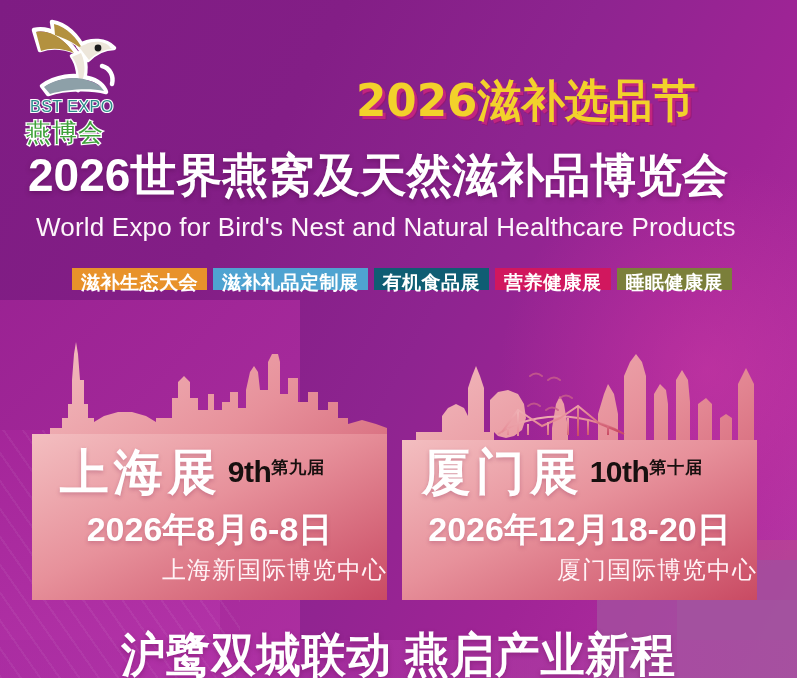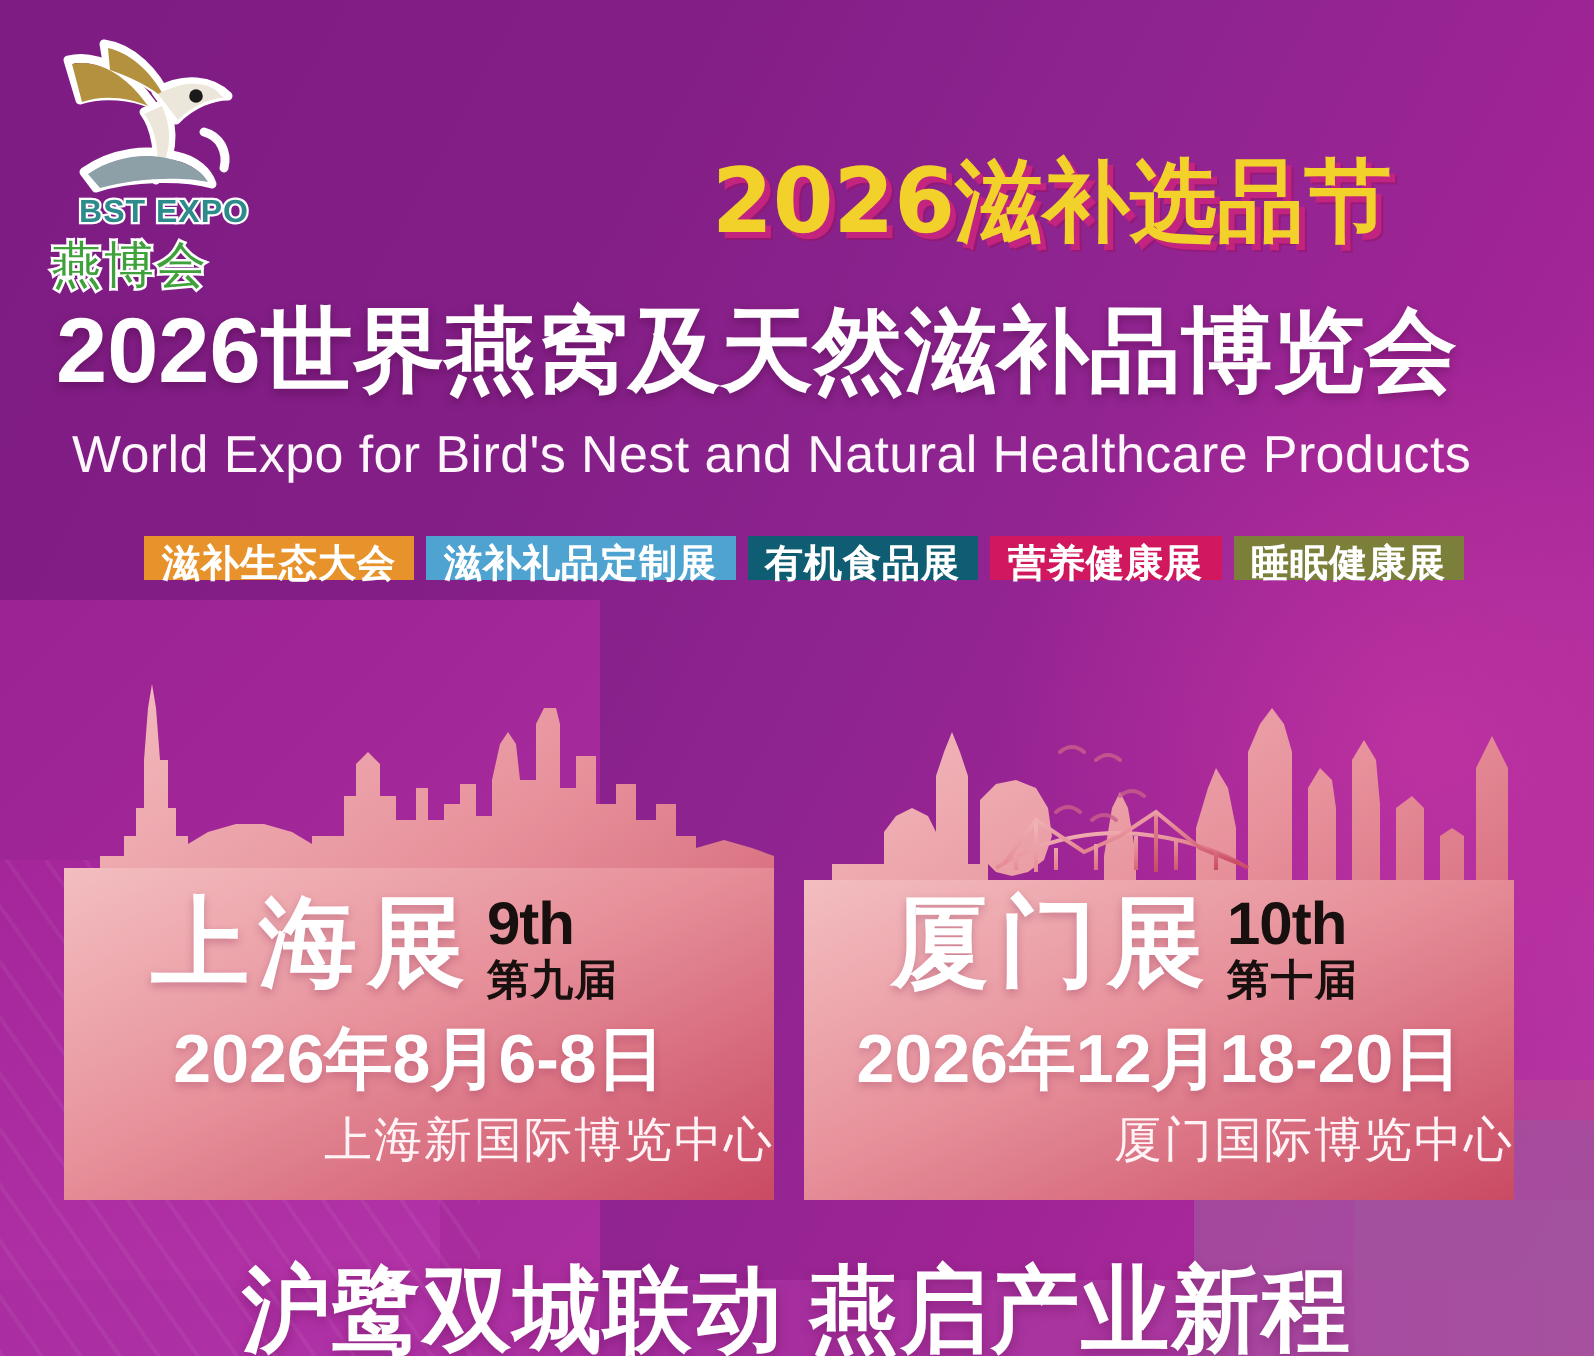--- a/index.html
+++ b/index.html
@@ -28,22 +28,22 @@
   }
   .glow{
     position:absolute;right:-120px;top:160px;width:420px;height:420px;border-radius:50%;
     background:radial-gradient(circle,rgba(214,62,168,.45) 0%,rgba(214,62,168,0) 70%);
   }
 
   
   #logo{position:absolute;left:22px;top:12px;width:118px;height:130px;}
   #logo svg{display:block;}
   .logo-en{
-    position:absolute;left:8px;top:86px;width:104px;text-align:center;
-    font-size:16px;font-weight:bold;color:#2E8B8B;letter-spacing:.5px;
+    position:absolute;left:8px;top:86px;width:104px;text-align:left;
+    font-size:16px;font-weight:normal;color:#2E8B8B;letter-spacing:.5px;
     -webkit-text-stroke:2.2px #ffffff;paint-order:stroke fill;
   }
   .logo-cn{
     position:absolute;left:4px;top:104px;width:112px;text-align:left;
     font-size:25px;font-weight:normal;color:#3EA13A;letter-spacing:1px;
     -webkit-text-stroke:2.6px #ffffff;paint-order:stroke fill;
   }
 
   
   #festival{
@@ -85,29 +85,29 @@
     position:absolute;top:332px;width:355px;height:268px;overflow:hidden;
   }
   #card-shanghai{left:32px;}
   #card-xiamen{left:402px;}
   .card-sky{position:absolute;left:0;top:0;width:355px;height:268px;}
   .card-sky svg{display:block;width:355px;height:268px;}
 
   .card-body{position:absolute;left:0;top:0;width:355px;height:268px;}
   .row-name{
     position:absolute;left:0;top:116px;width:321px;
-    display:flex;align-items:flex-start;justify-content:center;gap:6px;
+    display:flex;align-items:center;justify-content:center;gap:6px;
   }
   .city-cn{
     font-size:49px;font-weight:bold;color:#ffffff;line-height:1;
     letter-spacing:5px;text-shadow:0 2px 4px rgba(120,20,70,.28);
   }
-  .ord-wrap{display:flex;flex-direction:column;align-items:flex-start;padding-bottom:2px;}
+  .ord-wrap{display:flex;flex-direction:row;align-items:flex-start;padding-bottom:2px;}
   .ord-en{font-size:30px;font-weight:bold;color:#17100F;line-height:1;letter-spacing:-.5px;}
-  .ord-cn{font-size:21px;font-weight:bold;color:#17100F;line-height:1.25;letter-spacing:1px;}
+  .ord-cn{font-size:17px;font-weight:bold;color:#17100F;line-height:1.25;letter-spacing:1px;}
   .card-date{
     position:absolute;left:0;top:175px;width:355px;text-align:center;
     font-size:34px;font-weight:bold;color:#ffffff;letter-spacing:0px;
     text-shadow:0 2px 4px rgba(120,20,70,.25);
   }
   .card-venue{
     position:absolute;left:0;top:222px;width:355px;text-align:right;
     font-size:24px;font-weight:400;color:#FFF3F6;letter-spacing:1px;
   }
 

